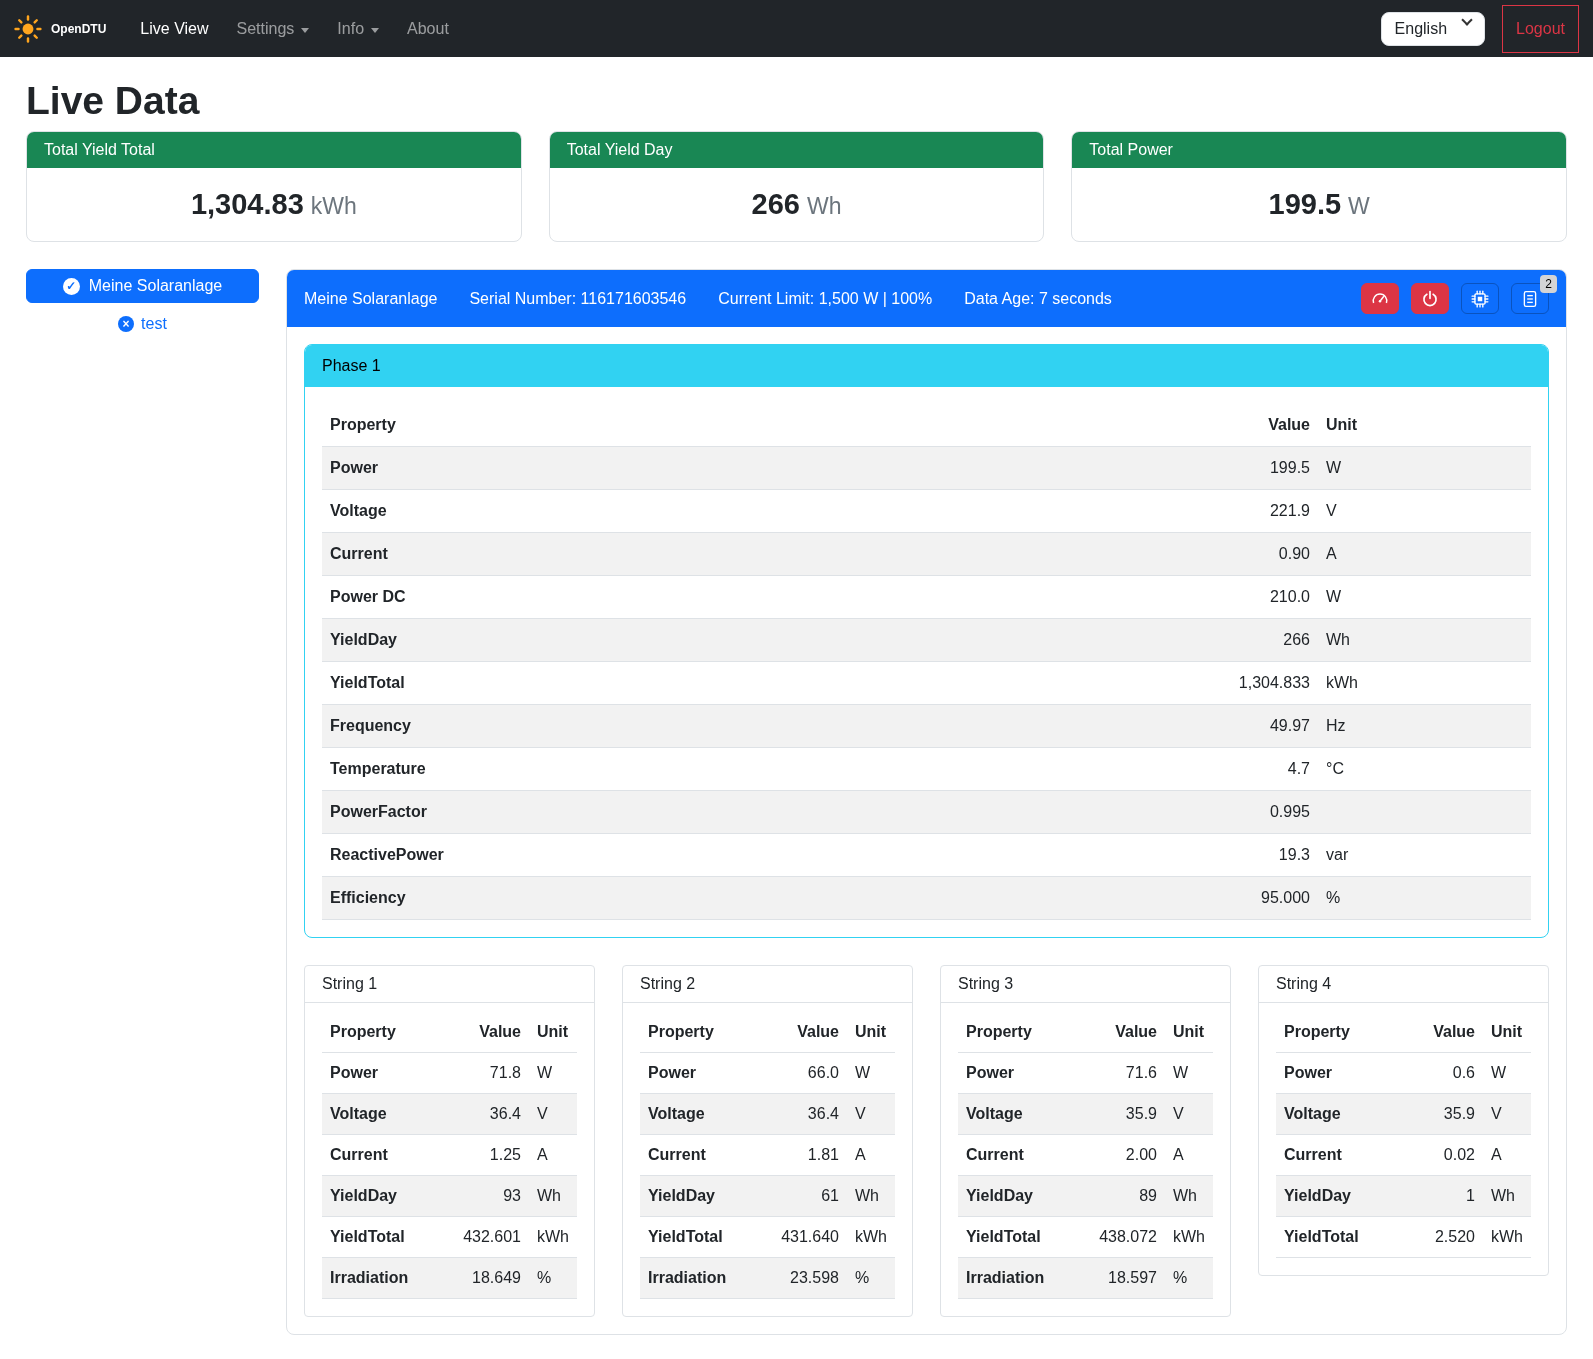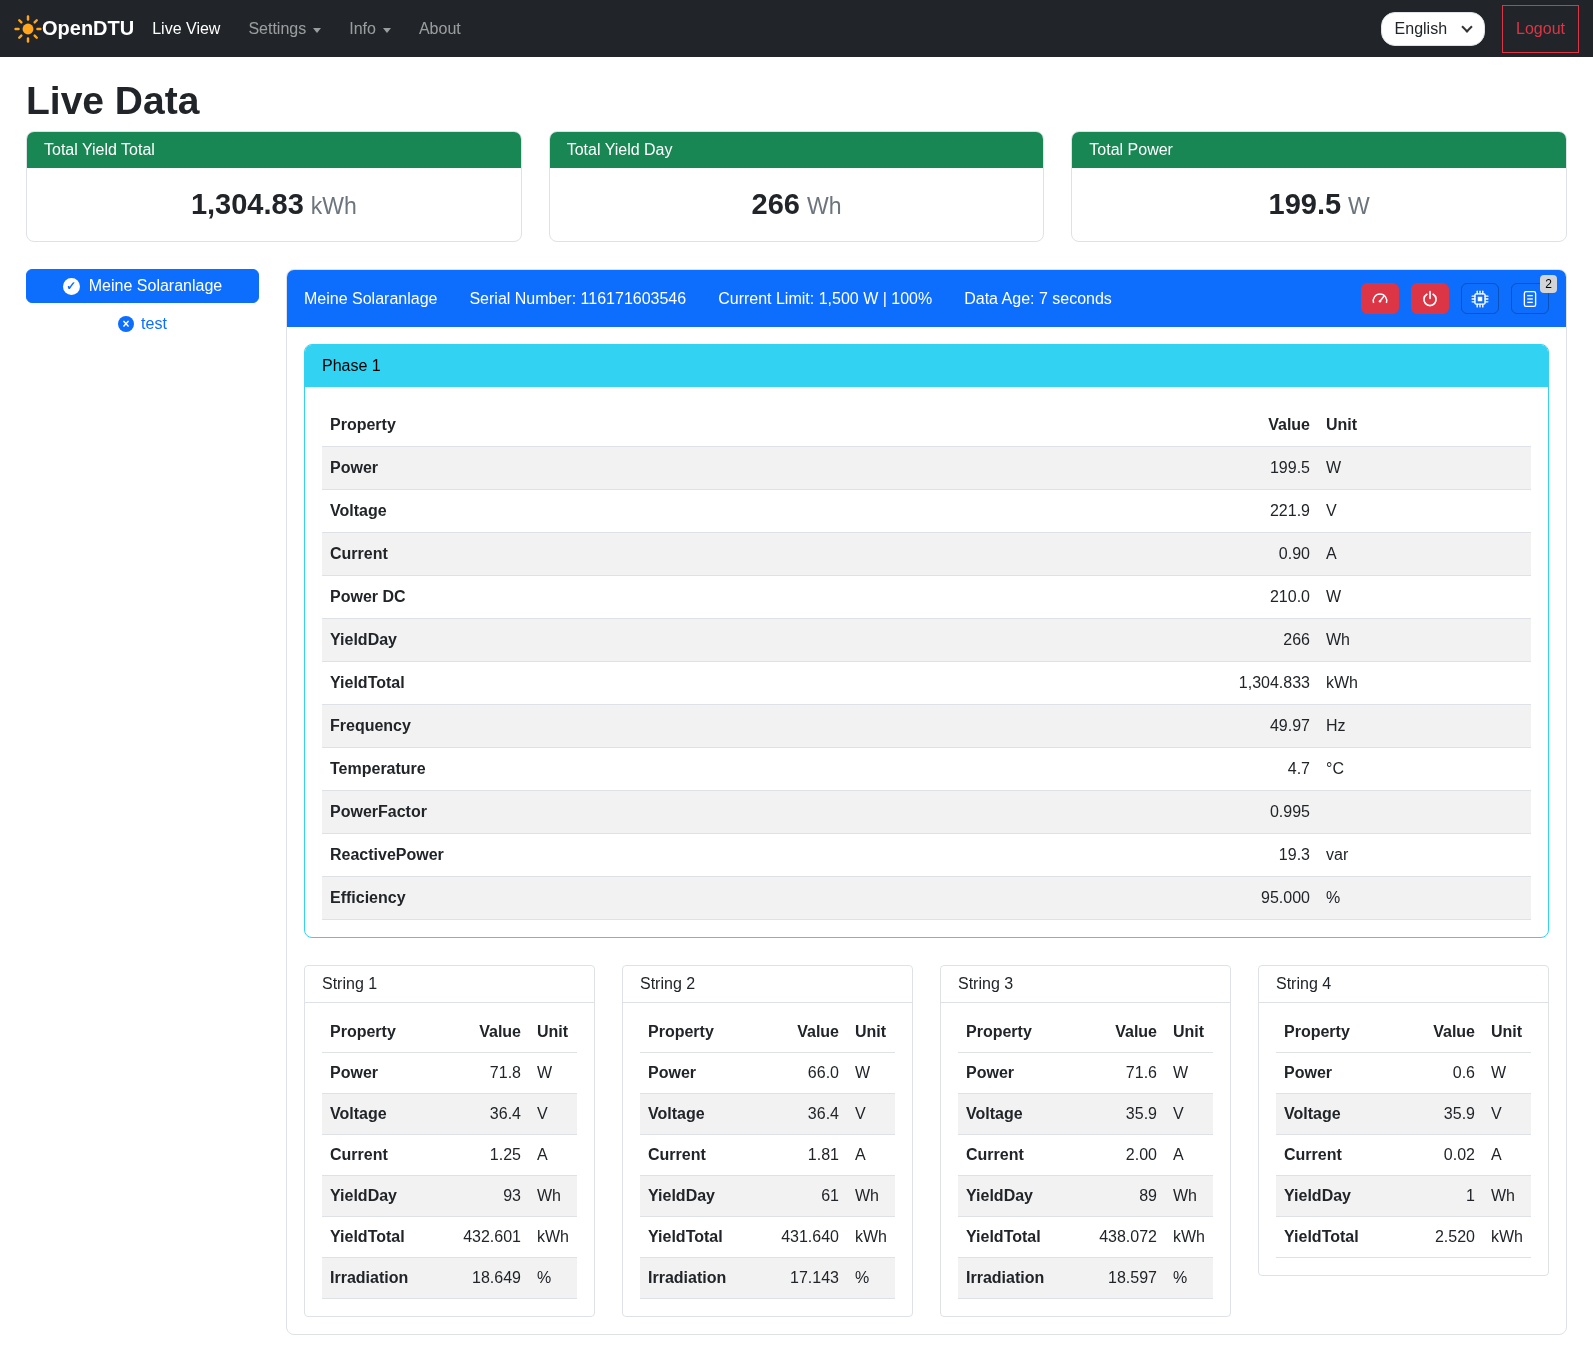--- a/index.html
+++ b/index.html
@@ -2,27 +2,27 @@
 <html style="--green: #198754; --blue: #0d6efd; --cyan: #31d2f2; --red: #dc3545; --navbar_dark: #212529; --muted: #6c757d; --border: #dee2e6;"><head>
 <meta charset="utf-8">
 <style>
 :root{
   --green:#198754; --blue:#0d6efd; --cyan:#31d2f2; --red:#dc3545;
   --navbar_dark:#212529; --muted:#6c757d; --border:#dee2e6;
 }
 *{box-sizing:border-box}
 body{margin:0;width:1593px;min-height:1359px;background:#fff;color:#212529;font-family:"Liberation Sans",sans-serif}
 .navbar{height:57px;background:var(--navbar_dark);display:flex;align-items:center;padding:0 14px}
-.brand{display:flex;align-items:center;color:#fff;font-size:20px;font-weight:700;margin-right:4px;cursor:pointer}
+.brand{display:flex;align-items:center;gap:9px;color:#fff;font-size:12px;font-weight:700;margin-right:20px;cursor:pointer}
 .nav-links{display:flex;align-items:center}
 .nav-link{display:flex;align-items:center;gap:7px;color:rgba(255,255,255,.55);font-size:16px;padding:8px 14px;cursor:pointer;text-decoration:none}
 .nav-link.active{color:#fff}
 .caret{width:0;height:0;border-left:4.5px solid transparent;border-right:4.5px solid transparent;border-top:5px solid currentColor;margin-top:3px}
 .nav-right{margin-left:auto;display:flex;align-items:center;gap:17px}
-.lang-select{background:#fff;border:1px solid var(--border);border-radius:14px;padding:7px 13px;display:flex;align-items:center;gap:16px;font-size:16px;color:#212529;cursor:pointer}
+.lang-select{background:#fff;border:1px solid var(--border);border-radius:8px;padding:7px 13px;display:flex;gap:16px;font-size:16px;color:#212529;cursor:pointer}
 .chev{width:8px;height:8px;border-right:2px solid #333;border-bottom:2px solid #333;transform:rotate(45deg);margin-top:-4px}
 .logout-btn{background:transparent;border:1px solid var(--red);color:var(--red);border-radius:0;padding:14px 13px;font-size:16px;font-family:inherit;cursor:pointer}
 .container{padding:0 26px}
 .page-title{font-size:39px;font-weight:600;margin:22px 0 8px}
 .summary-row{display:flex;gap:27px;margin-bottom:27px}
 .summary-card{flex:1;border:1px solid var(--border);border-radius:8px;background:#fff}
 .summary-header{background:var(--green);color:#fff;font-size:16px;padding:9px 17px;border-radius:7px 7px 0 0}
 .summary-body{padding:20px;text-align:center}
 .summary-value{font-size:29px;font-weight:600}
 .summary-unit{font-size:23px;color:var(--muted);margin-left:7px}
@@ -358,21 +358,21 @@
                       <td class="col-value">61</td>
                       <td class="col-unit">Wh</td>
                     </tr>
                     <tr>
                       <td class="col-prop">YieldTotal</td>
                       <td class="col-value">431.640</td>
                       <td class="col-unit">kWh</td>
                     </tr>
                     <tr>
                       <td class="col-prop">Irradiation</td>
-                      <td class="col-value">17.143</td>
+                      <td class="col-value">23.598</td>
                       <td class="col-unit">%</td>
                     </tr>
                   </tbody>
       </table>
     </div>
   </div>
             <div class="string-card">
     <div class="string-header">String 3</div>
     <div class="string-body">
       <table class="data-table string-table">

